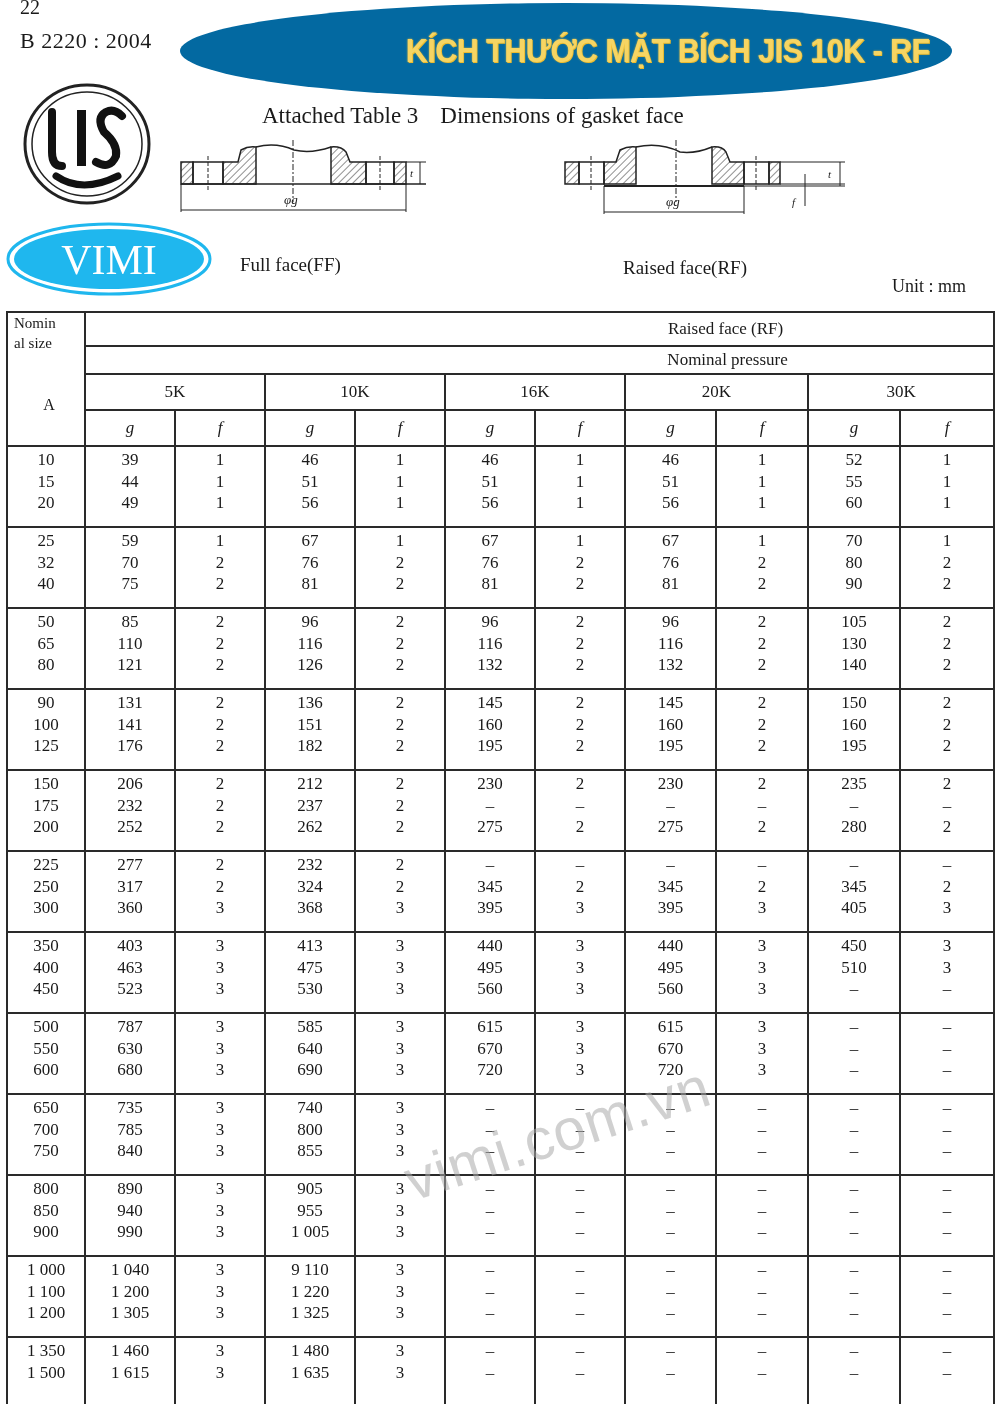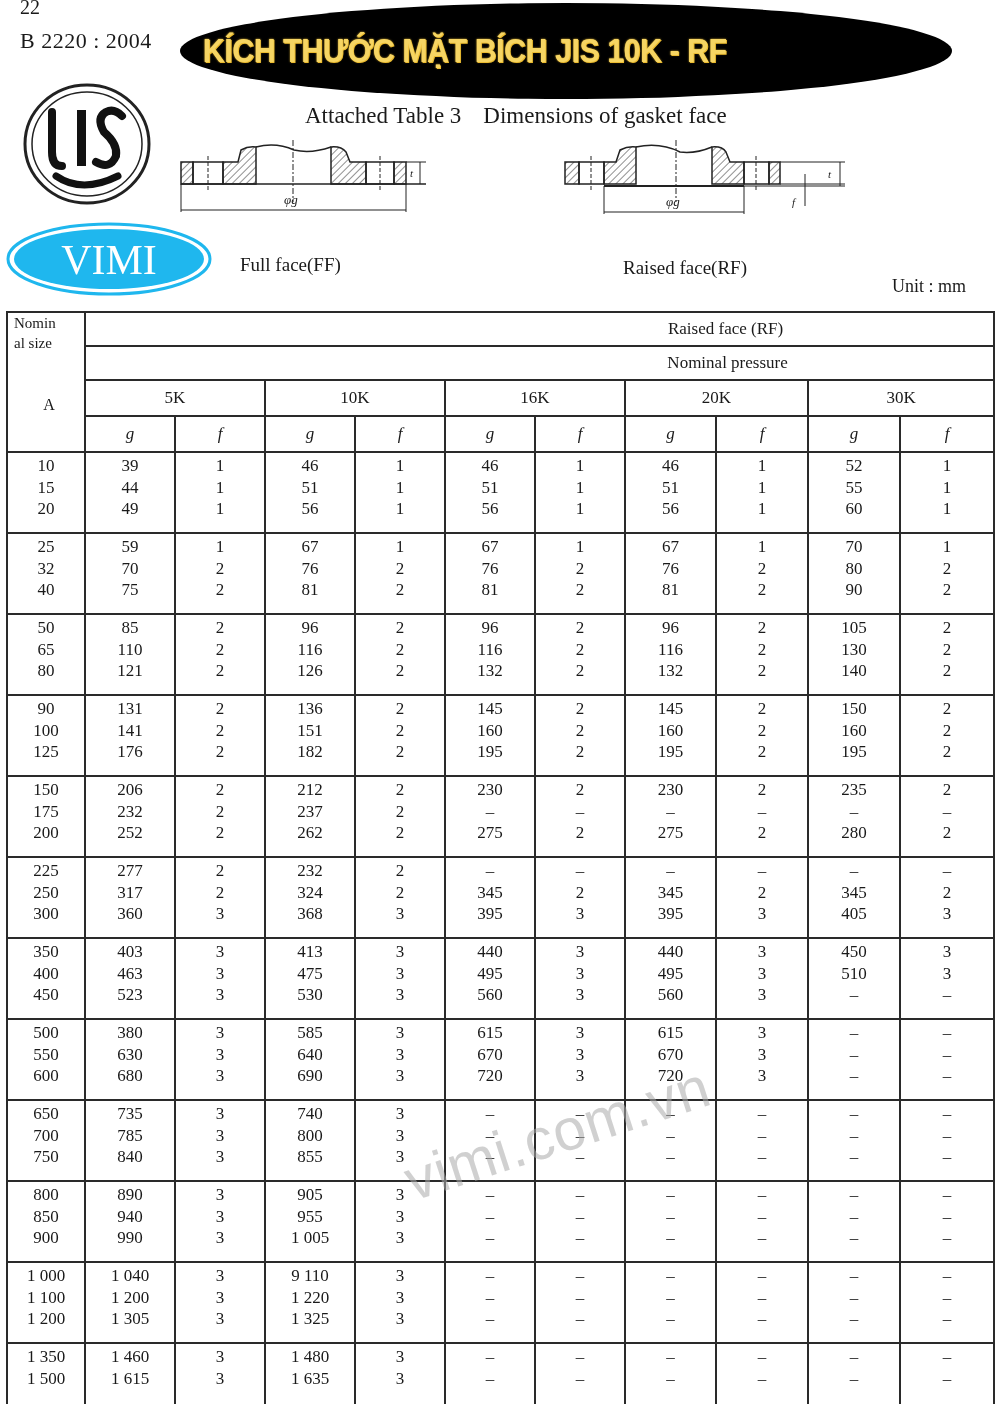--- a/index.html
+++ b/index.html
@@ -3,46 +3,46 @@
 <meta charset="utf-8">
 <style>
   html, body { margin: 0; padding: 0; background: #ffffff; }
   body { width: 1000px; height: 1404px; position: relative; overflow: hidden;
          font-family: "Liberation Serif", "DejaVu Serif", serif; color: #1a1a1a; }
 
   .page-num { position: absolute; left: 20px; top: -4px; font-size: 20px; }
   .std-code { position: absolute; left: 20px; top: 28px; font-size: 22px; letter-spacing: 0.5px; }
 
   .title-banner { position: absolute; left: 180px; top: 3px; width: 772px; height: 96px;
-                  border-radius: 50%; background: #000000;
-                  display: flex; align-items: center; justify-content: flex-start; }
+                  border-radius: 50%; background: #0369a1;
+                  display: flex; align-items: center; justify-content: flex-end; }
   .title-banner span { font-family: "Liberation Sans", "DejaVu Sans", sans-serif; font-weight: bold;
                        font-size: 33px; color: #f6d563; letter-spacing: -0.5px;
                        text-shadow: 0 0 2px #f3c43a, 1px 1px 0 #e9b92e; transform: scaleX(0.92); }
 
   .jis-logo { position: absolute; left: 22px; top: 82px; width: 130px; height: 124px; }
   .vimi-logo { position: absolute; left: 6px; top: 222px; width: 206px; height: 74px; }
 
-  .table-caption { position: absolute; left: 262px; top: 103px; font-size: 23px; margin-left: 43px; }
+  .table-caption { position: absolute; left: 262px; top: 103px; font-size: 23px; }
   .table-caption .gap { display: inline-block; width: 22px; }
 
   .diagram-ff { position: absolute; left: 176px; top: 140px; width: 276px; height: 78px; }
   .diagram-rf { position: absolute; left: 560px; top: 140px; width: 290px; height: 80px; }
 
   .label-ff { position: absolute; left: 240px; top: 254px; font-size: 19px; }
   .label-rf { position: absolute; left: 623px; top: 257px; font-size: 19px; }
   .unit { position: absolute; left: 892px; top: 276px; font-size: 18px; }
 
   table.dims { position: absolute; left: 6px; top: 311px; width: 987px; border-collapse: collapse;
                table-layout: fixed; font-size: 17px; }
   table.dims td, table.dims th { border: 2px solid #2a2a2a; text-align: center; padding: 0; font-weight: normal; }
   .hdr-nominal { vertical-align: top; font-size: 15px; line-height: 20px; text-align: left !important; padding-left: 6px !important; margin-top: 12px; }
   .hdr-nominal .a { display: block; text-align: center; margin-top: 42px; font-size: 16px; }
   .hdr-row1 { height: 34px; }
-  .hdr-row2 { height: 34px; }
+  .hdr-row2 { height: 28px; }
   .hdr-row3 { height: 36px; }
   .hdr-row4 { height: 36px; }
   .hdr-span { text-align: right; }
   .hdr-span span { display: inline-block; }
   .sub { font-style: italic; font-family: "Liberation Serif", serif; }
   td.grp { vertical-align: top; padding-top: 2px !important; line-height: 21.7px; height: 77px; }
   td.grp.last { height: 66px; }
   td.grp div { height: 21.7px; }
   .watermark { position: absolute; left: 396px; top: 1150px; transform: rotate(-18deg); transform-origin: left top;
                font-family: "Liberation Sans", "DejaVu Sans", sans-serif; font-size: 58px; color: rgba(170,170,170,0.55);
@@ -580,21 +580,21 @@
           <div>–</div>
         </td>
       </tr>
       <tr>
         <td class="grp">
           <div>500</div>
           <div>550</div>
           <div>600</div>
         </td>
         <td class="grp">
-          <div>380</div>
+          <div>787</div>
           <div>630</div>
           <div>680</div>
         </td>
         <td class="grp">
           <div>3</div>
           <div>3</div>
           <div>3</div>
         </td>
         <td class="grp">
           <div>585</div>

